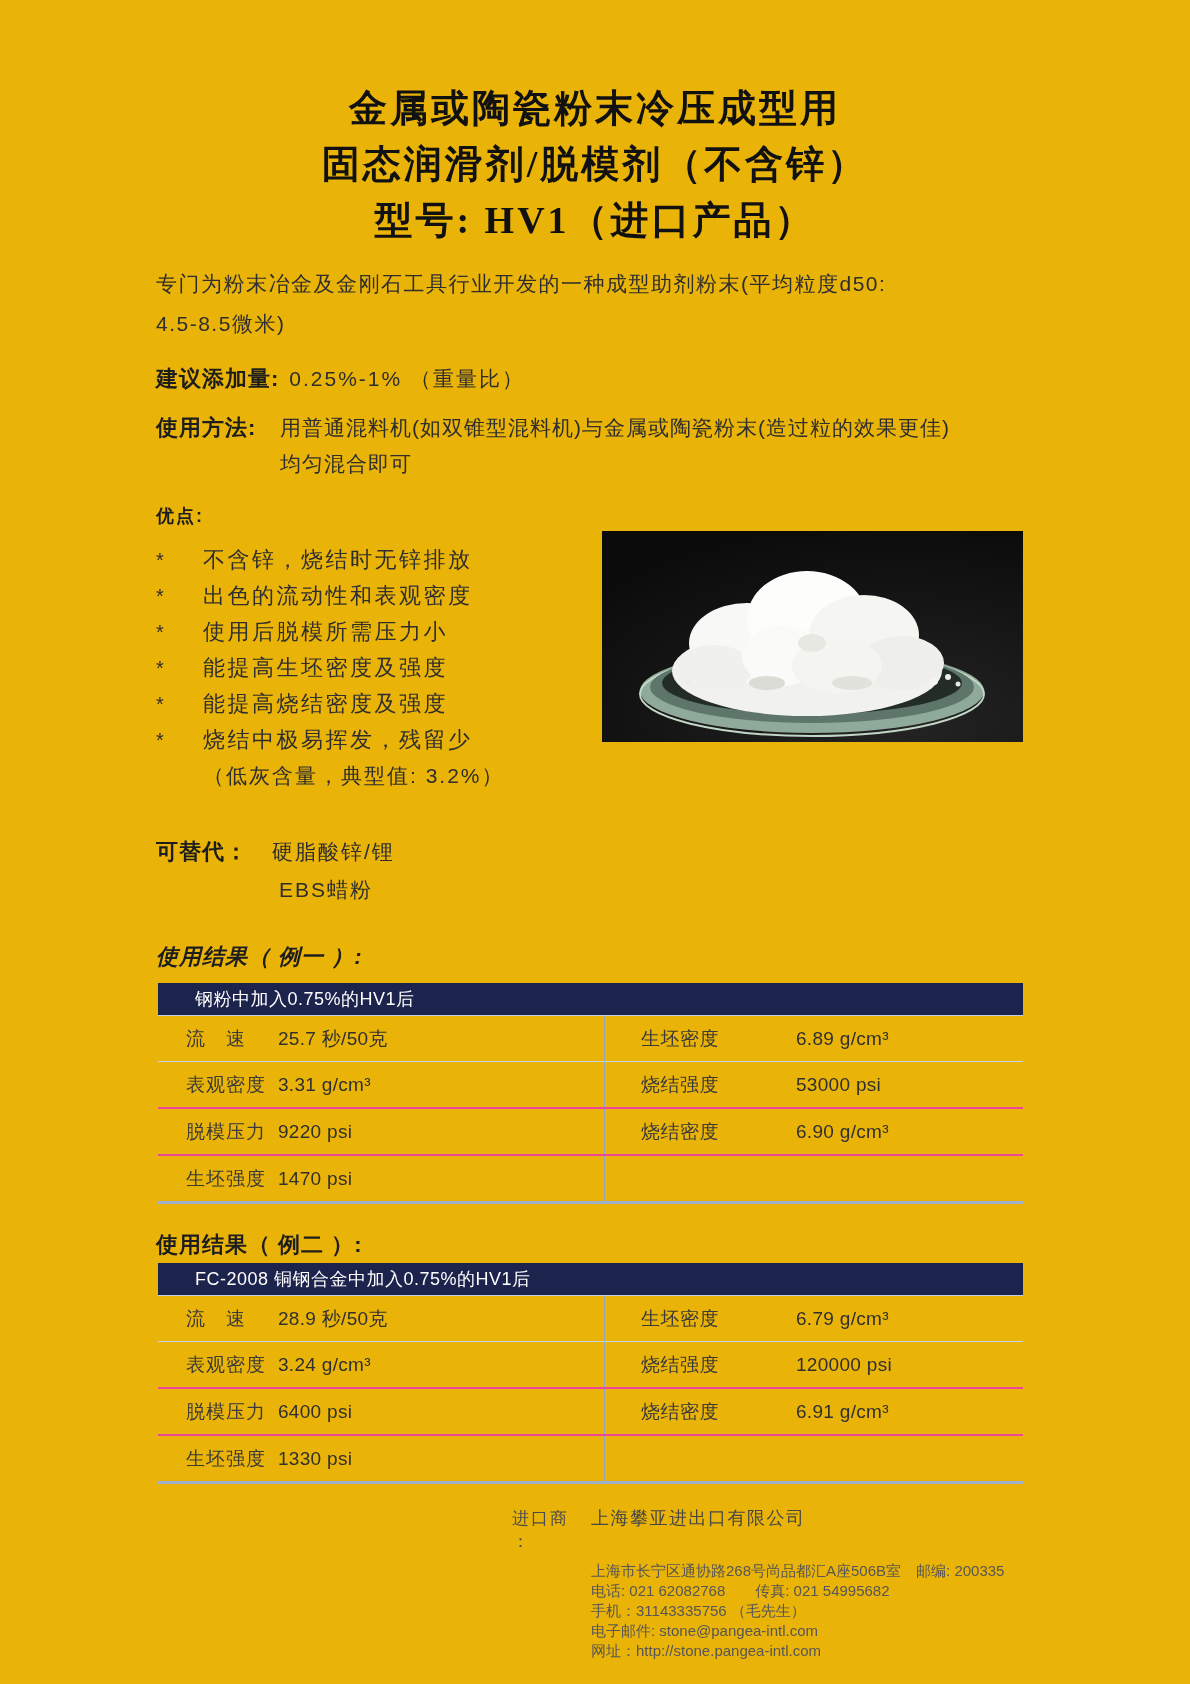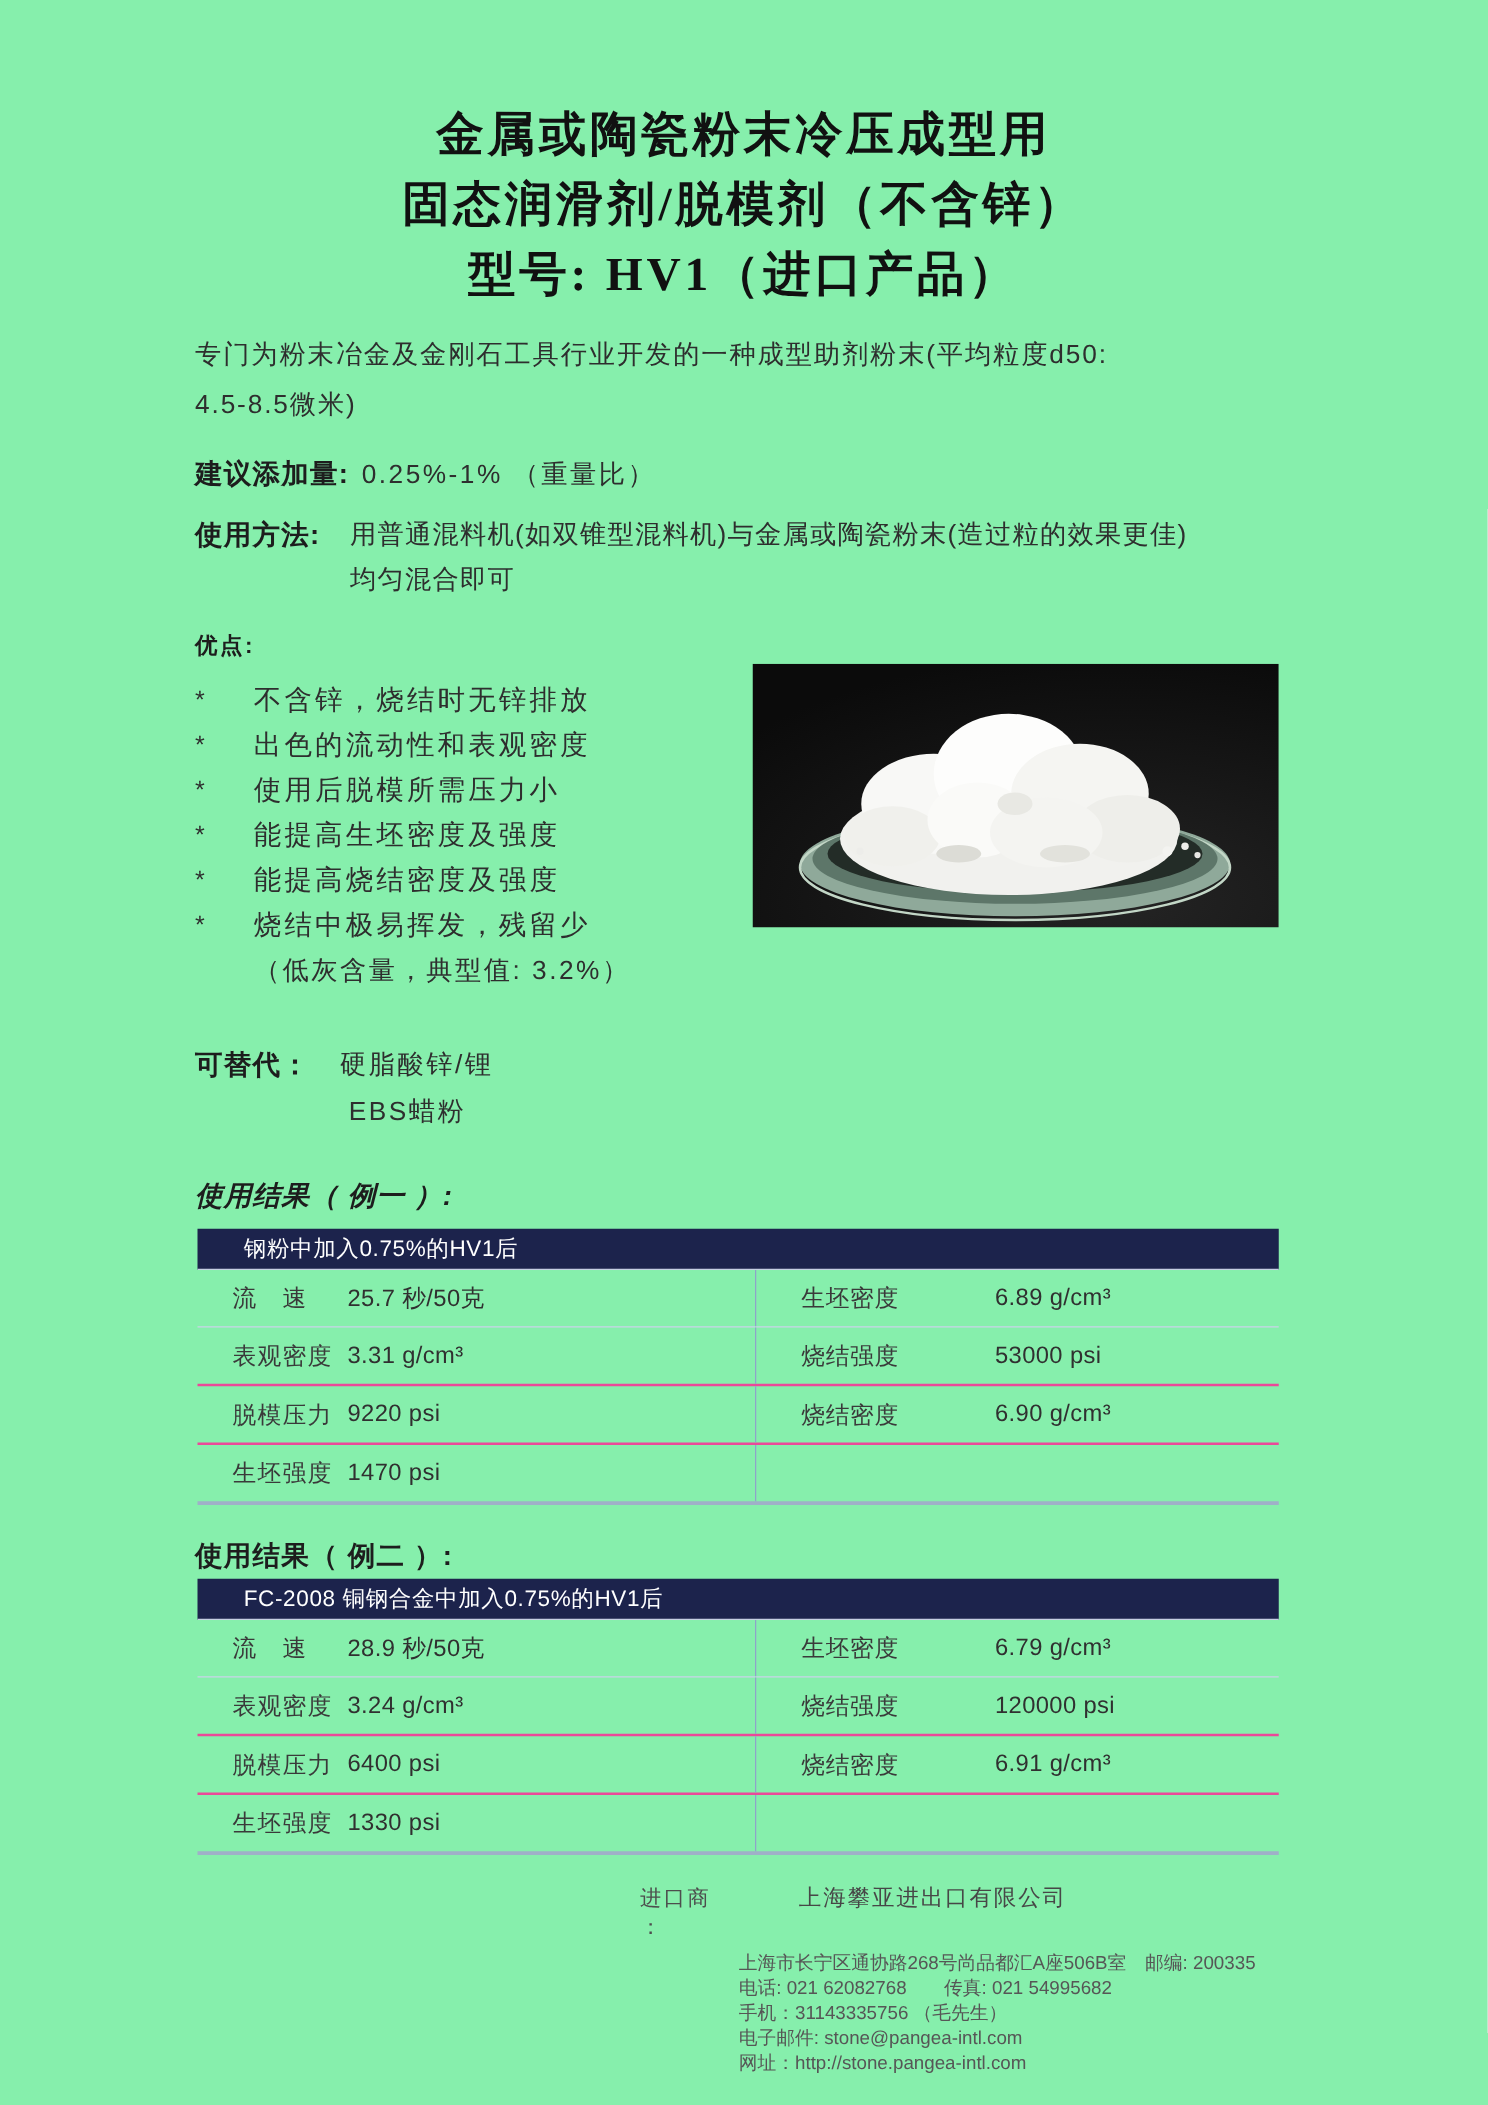--- a/index.html
+++ b/index.html
@@ -1,17 +1,17 @@
 <!DOCTYPE html>
 <html><head>
 <meta charset="utf-8">
 <style>
   html,body{margin:0;padding:0;background:#e8e8e8;}
   .page{
-    position:relative;width:1190px;height:1684px;margin:0 auto;background:#86efac;
+    position:relative;width:1190px;height:1684px;margin:0 auto;background:#eab308;
     font-family:"Liberation Sans","DejaVu Sans",sans-serif;color:#2e2e2e;overflow:hidden;
   }
   
   .title{position:absolute;top:80px;left:0;width:100%;text-align:center;
     font-family:"Liberation Serif","DejaVu Serif",serif;color:#111;}
   .title div{font-size:38px;line-height:56px;letter-spacing:3px;font-weight:600;}
   
   .intro{position:absolute;top:264px;left:156px;width:800px;font-size:21px;
     line-height:40px;letter-spacing:1.5px;white-space:pre-line;}
   .dosage{position:absolute;top:364px;left:156px;display:flex;align-items:baseline;}
@@ -43,21 +43,21 @@
   .rtable .trow{display:flex;height:45px;border-bottom:2px solid #ec4899;}
   .rtable .trow.first{border-bottom:1px solid #c9d3e7;}
   .rtable .trow.last{border-bottom:3px solid #9fb0c8;}
   .rtable .half-l{width:446px;flex:none;display:flex;align-items:center;padding-left:28px;box-sizing:border-box;}
   .rtable .half-r{flex:1;border-left:1px solid #8ea4c9;display:flex;align-items:center;padding-left:36px;box-sizing:border-box;}
   .rtable .lbl{font-size:19px;color:#3a3a3a;letter-spacing:1px;width:92px;flex:none;}
   .rtable .lbl.r{width:155px;letter-spacing:0.5px;}
   .rtable .val{font-size:19px;color:#303030;letter-spacing:0.3px;}
   
   .footer{position:absolute;top:1506px;left:512px;}
-  .footer .row1{display:flex;align-items:baseline;gap:48px;}
+  .footer .row1{display:flex;align-items:baseline;}
   .footer .imp{font-size:17px;color:#4d4d4d;letter-spacing:2px;width:79px;flex:none;}
   .footer .company{font-size:18px;color:#474747;letter-spacing:1.5px;}
   .footer .addr{margin-left:79px;margin-top:8px;font-size:15px;line-height:20px;color:#565656;}
 </style>
 </head>
 <body>
 
 <div class="page">
 
   <div class="title">

